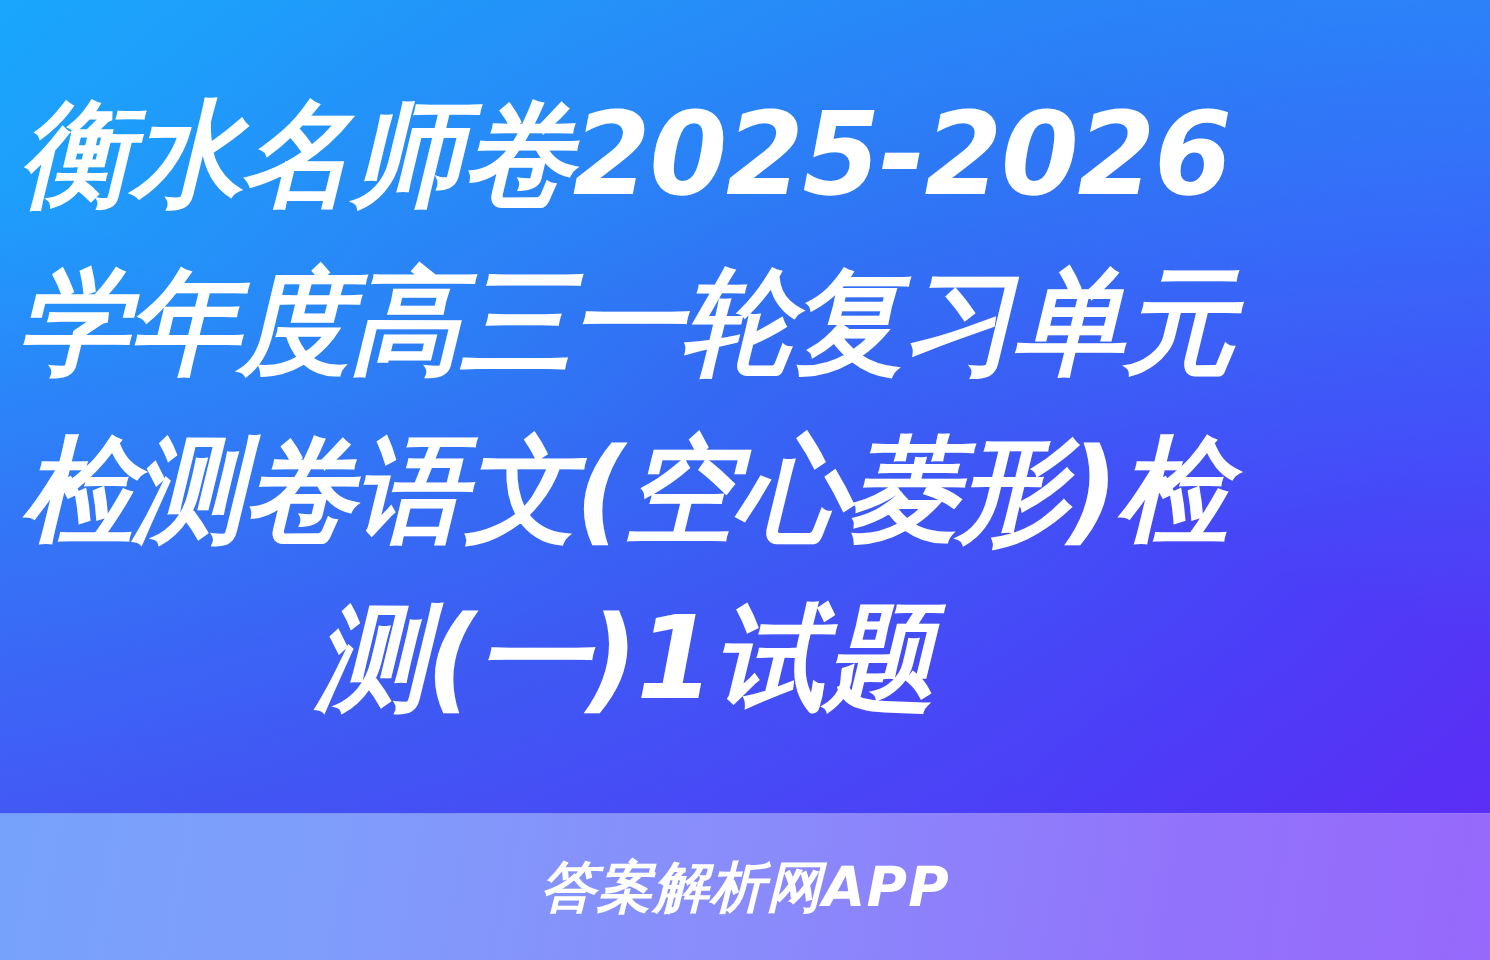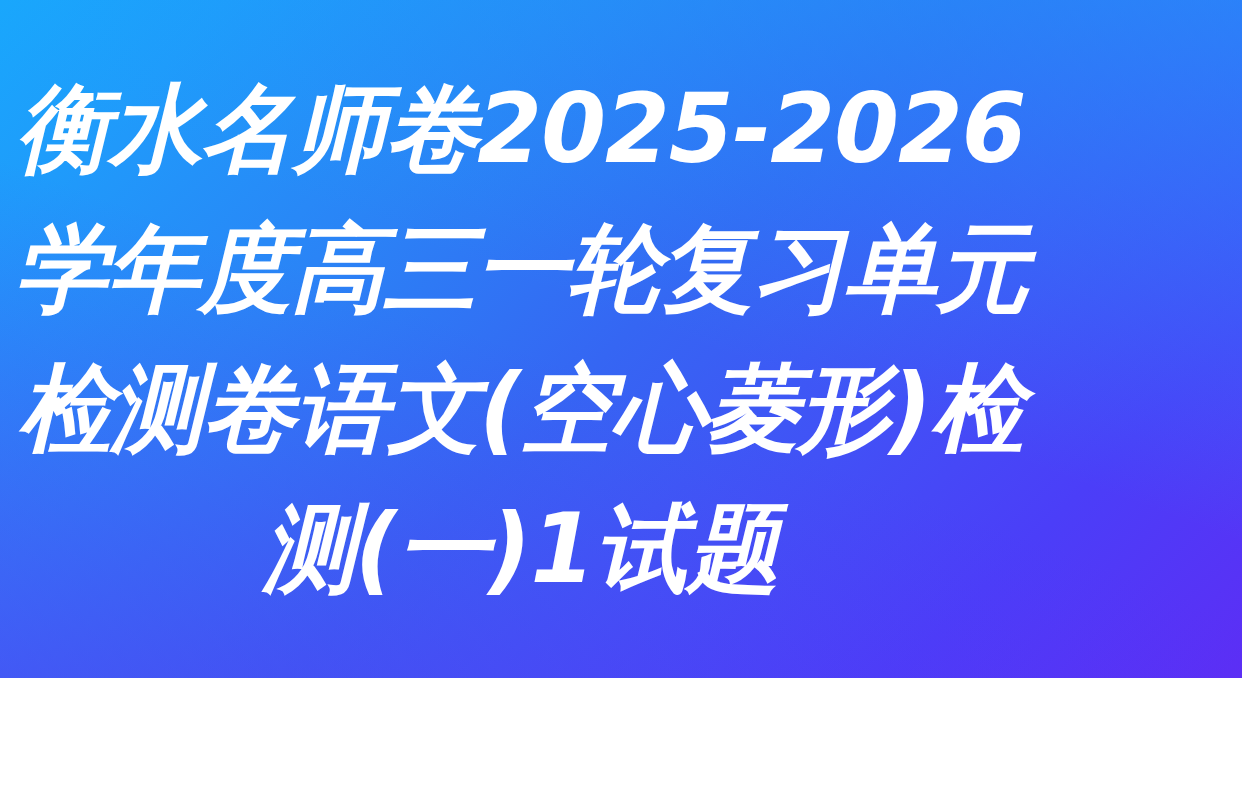--- a/index.html
+++ b/index.html
@@ -99,14 +99,17 @@
     <div class="hero-tint"></div>
   </div>
 
   <div class="title-block">
     <div class="title-line">衡水名师卷2025-2026</div>
     <div class="title-line">学年度高三一轮复习单元</div>
     <div class="title-line">检测卷语文(空心菱形)检</div>
     <div class="title-line">测(一)1试题</div>
   </div>
 
+  <div class="footer">
+    <div class="footer-text">答案解析网APP</div>
+  </div>
 
 </div>
 
 </body></html>

